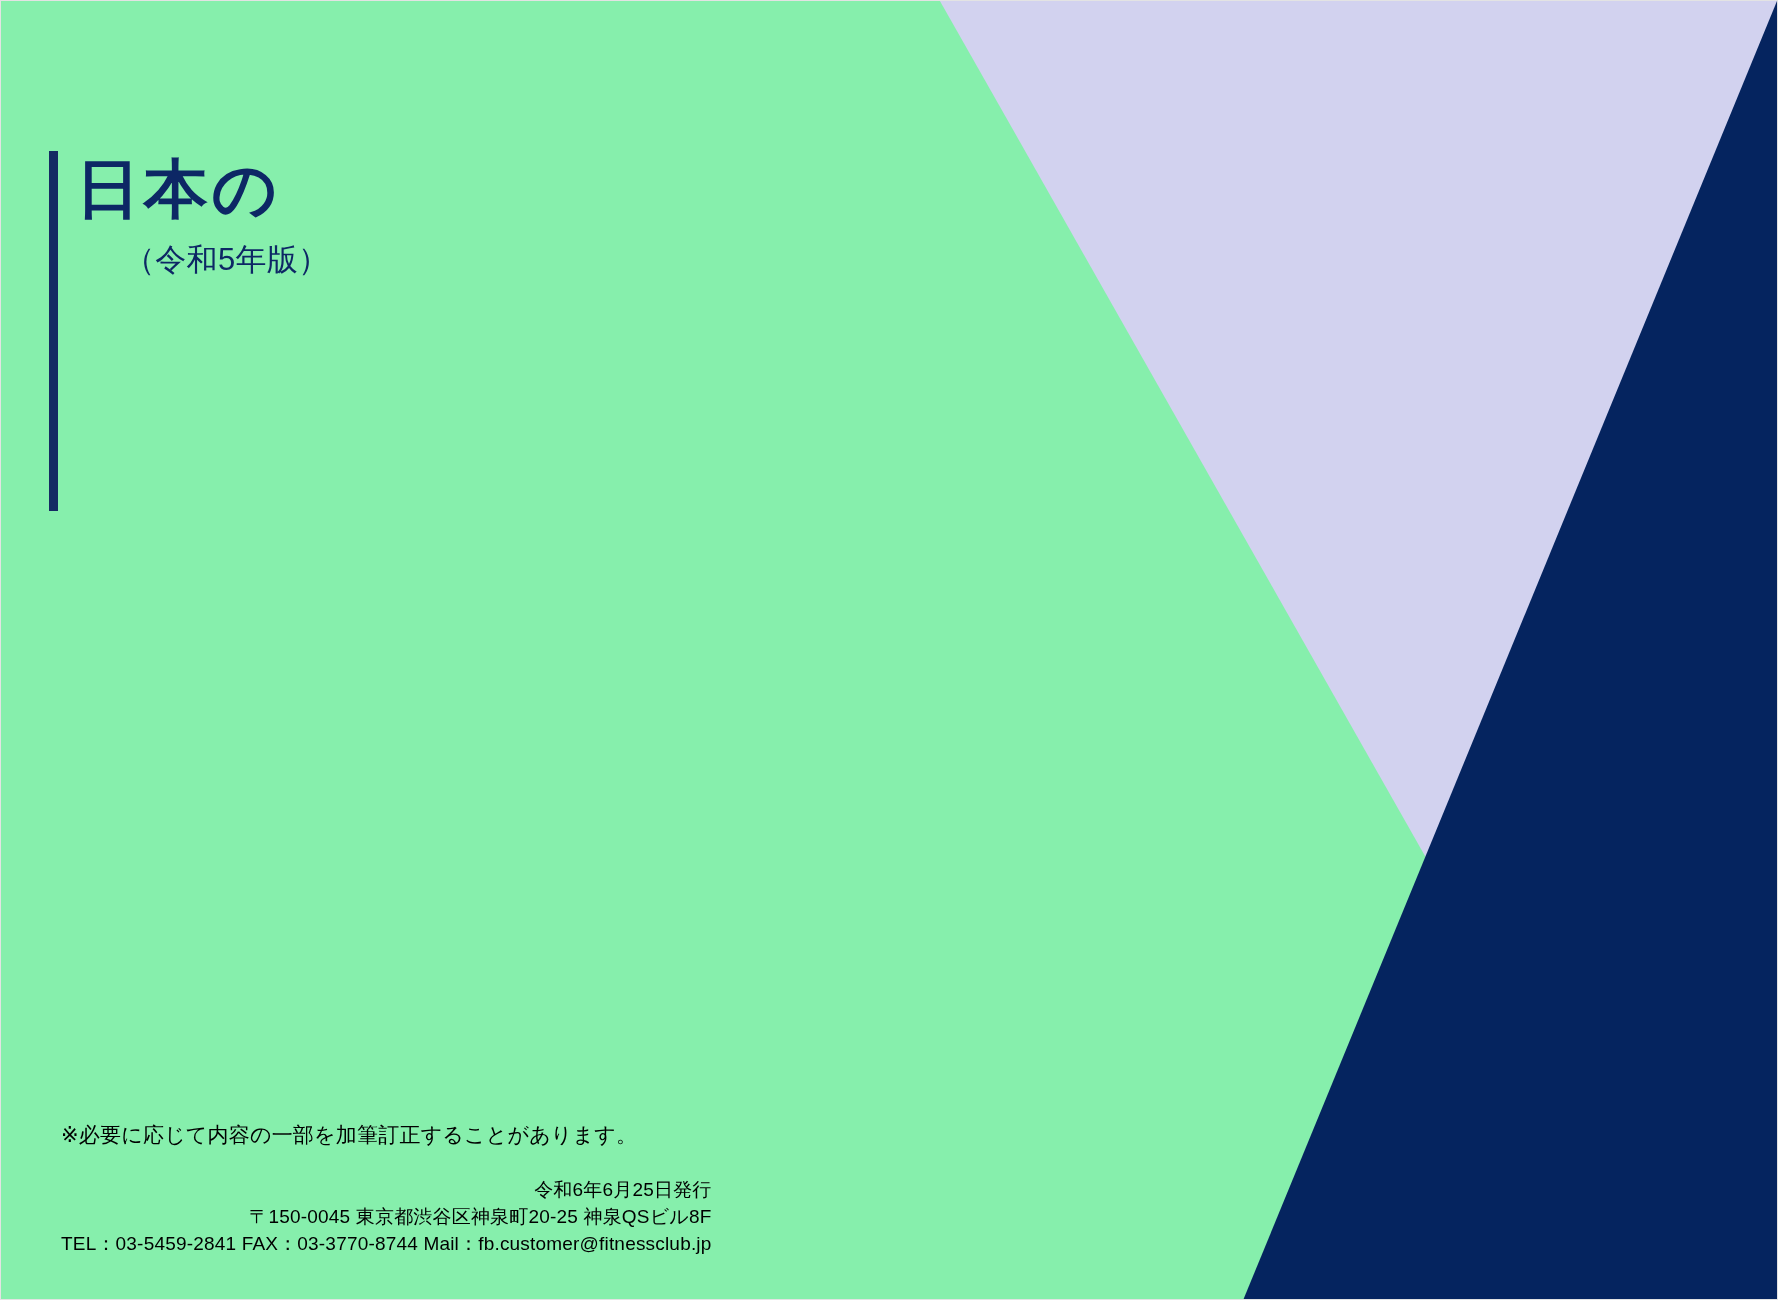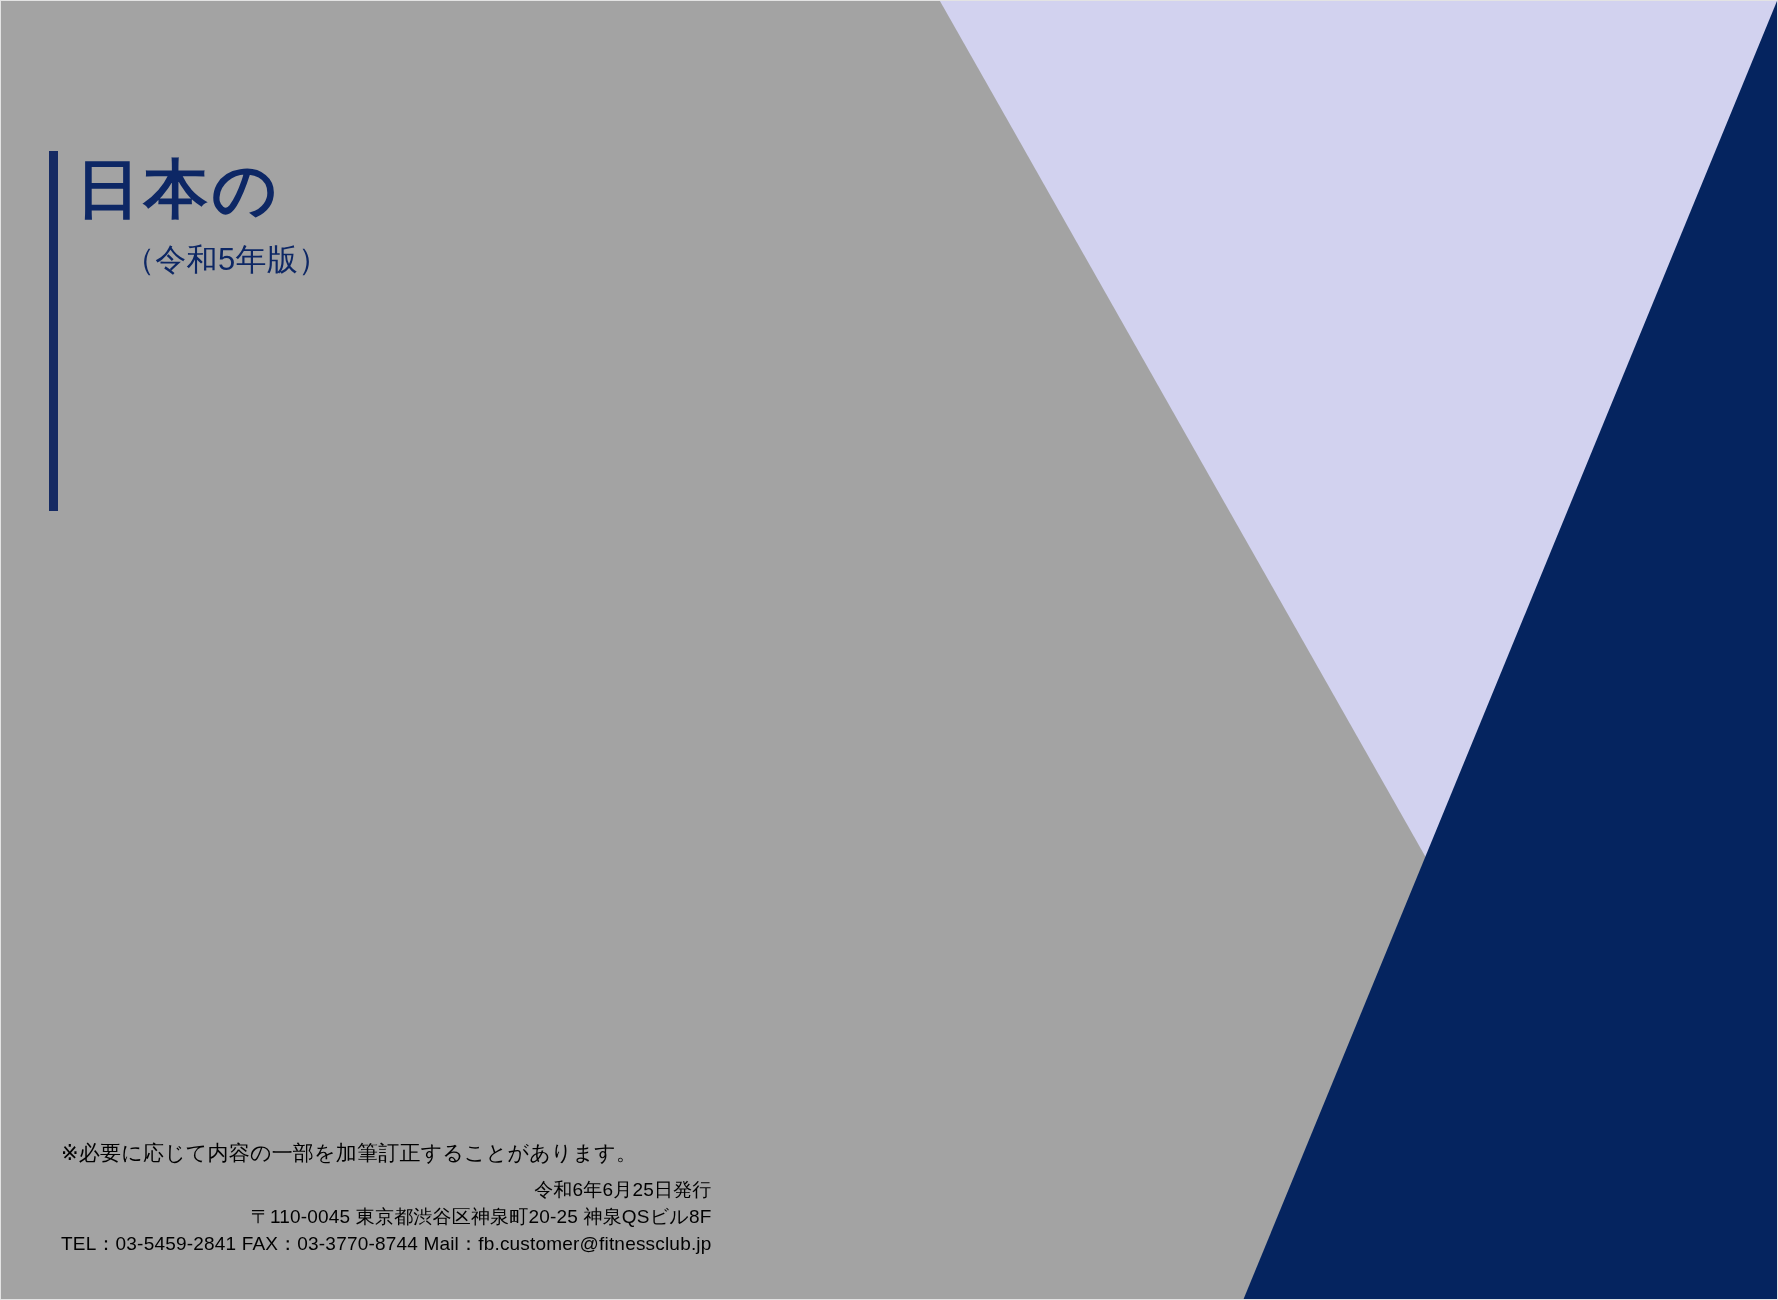--- a/index.html
+++ b/index.html
@@ -10,21 +10,21 @@
   }
   body {
     font-family: "Liberation Sans", "DejaVu Sans", sans-serif;
   }
 
   
   .page {
     position: relative;
     width: 1778px;
     height: 1300px;
-    background: #a3a3a3;
+    background: #86efac;
     overflow: hidden;
     box-sizing: border-box;
     border: 1px solid #e3e3e3;
   }
 
   
   .deco-layer {
     position: absolute;
     inset: 0;
     width: 100%;
@@ -80,21 +80,21 @@
     position: absolute;
     left: 60px;
     bottom: 42px;
     z-index: 3;
     color: #000000;
   }
   .footer-note {
     font-size: 21px;
     line-height: 30px;
     letter-spacing: 0.01em;
-    margin-bottom: 8px;
+    margin-bottom: 26px;
     white-space: nowrap;
   }
   .imprint-line {
     font-size: 19px;
     line-height: 27px;
     letter-spacing: 0.01em;
     white-space: nowrap;
     text-align: right;
   }
 </style>
@@ -111,17 +111,17 @@
   <div class="accent-bar"></div>
 
   <div class="title-block">
     <div class="title-line l1">日本の</div>
     <div class="subtitle-line">（令和5年版）</div>
   </div>
 
   <div class="footer-block">
     <div class="footer-note">※必要に応じて内容の一部を加筆訂正することがあります。</div>
     <div class="imprint-line">令和6年6月25日発行</div>
-    <div class="imprint-line">〒110-0045  東京都渋谷区神泉町20-25  神泉QSビル8F</div>
+    <div class="imprint-line">〒150-0045  東京都渋谷区神泉町20-25  神泉QSビル8F</div>
     <div class="imprint-line">TEL：03-5459-2841  FAX：03-3770-8744  Mail：fb.customer@fitnessclub.jp</div>
   </div>
 
 </div>
 
 </body></html>

